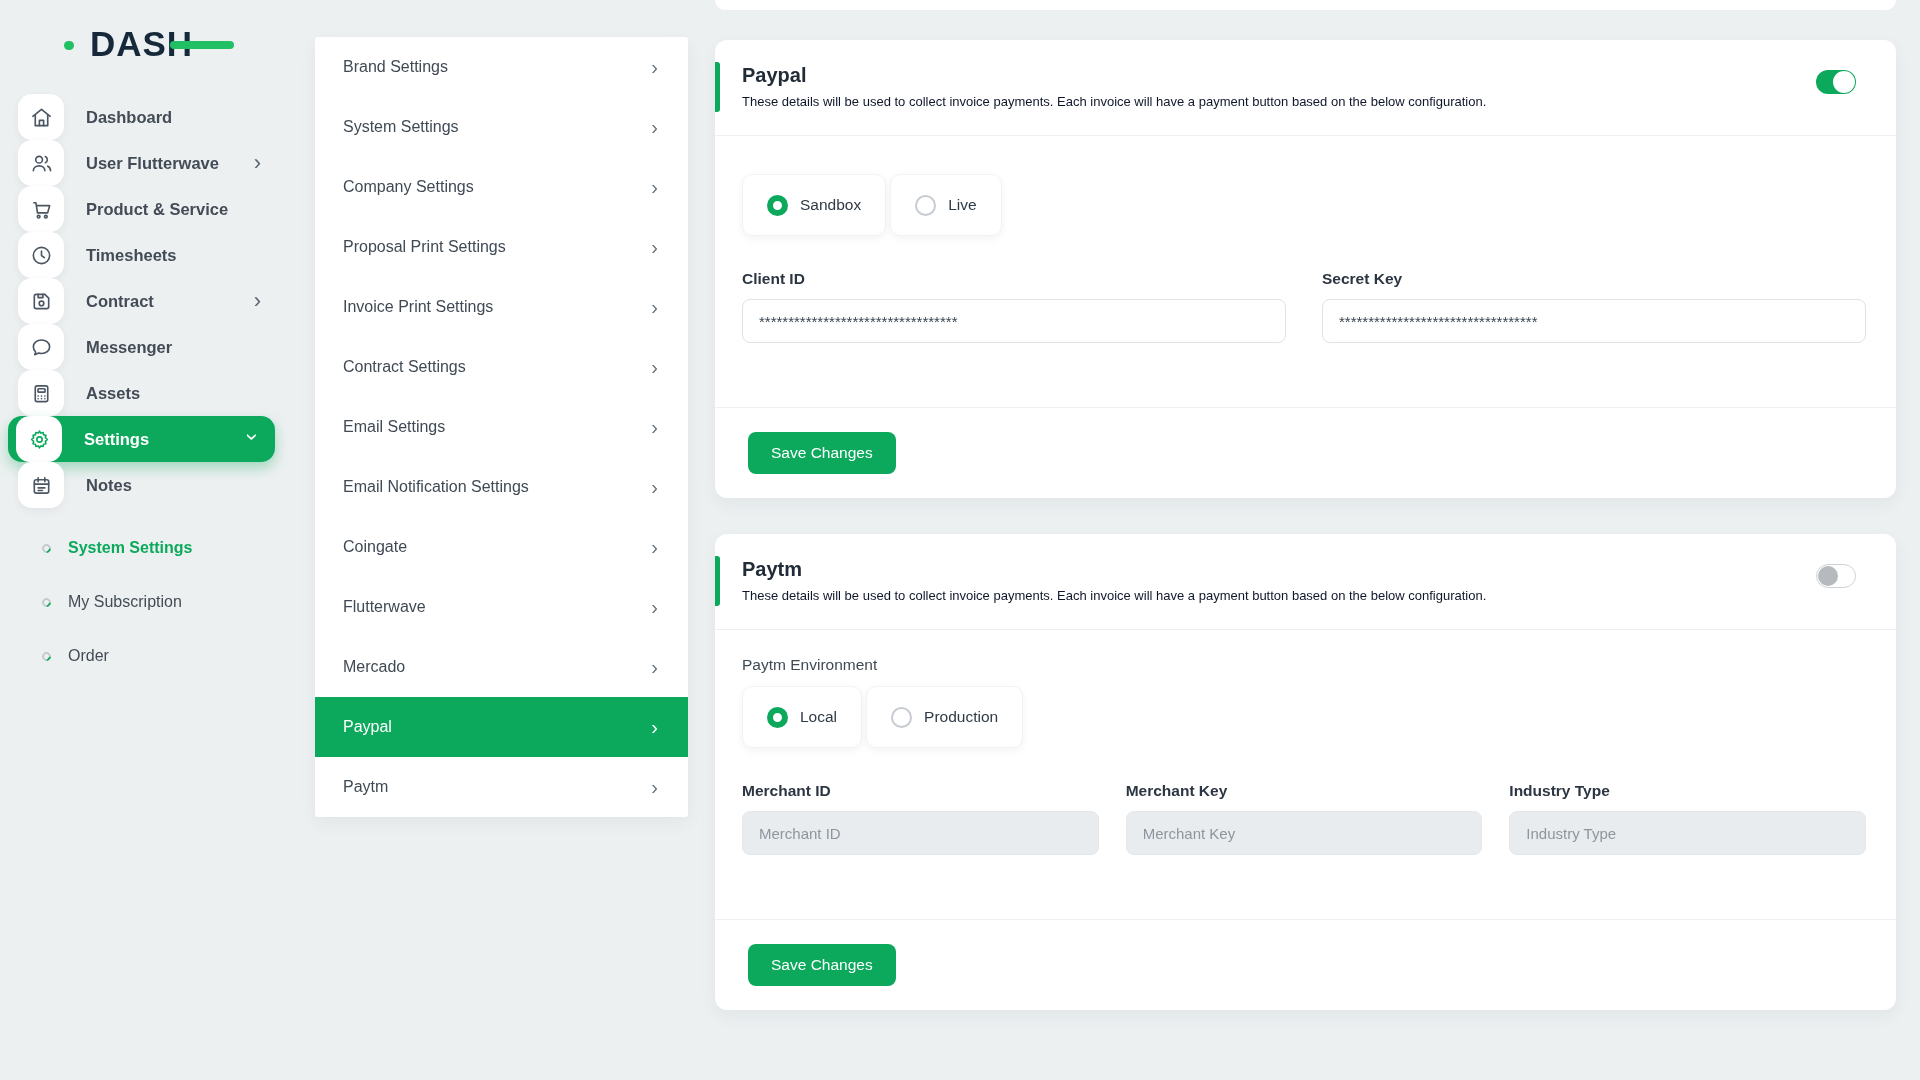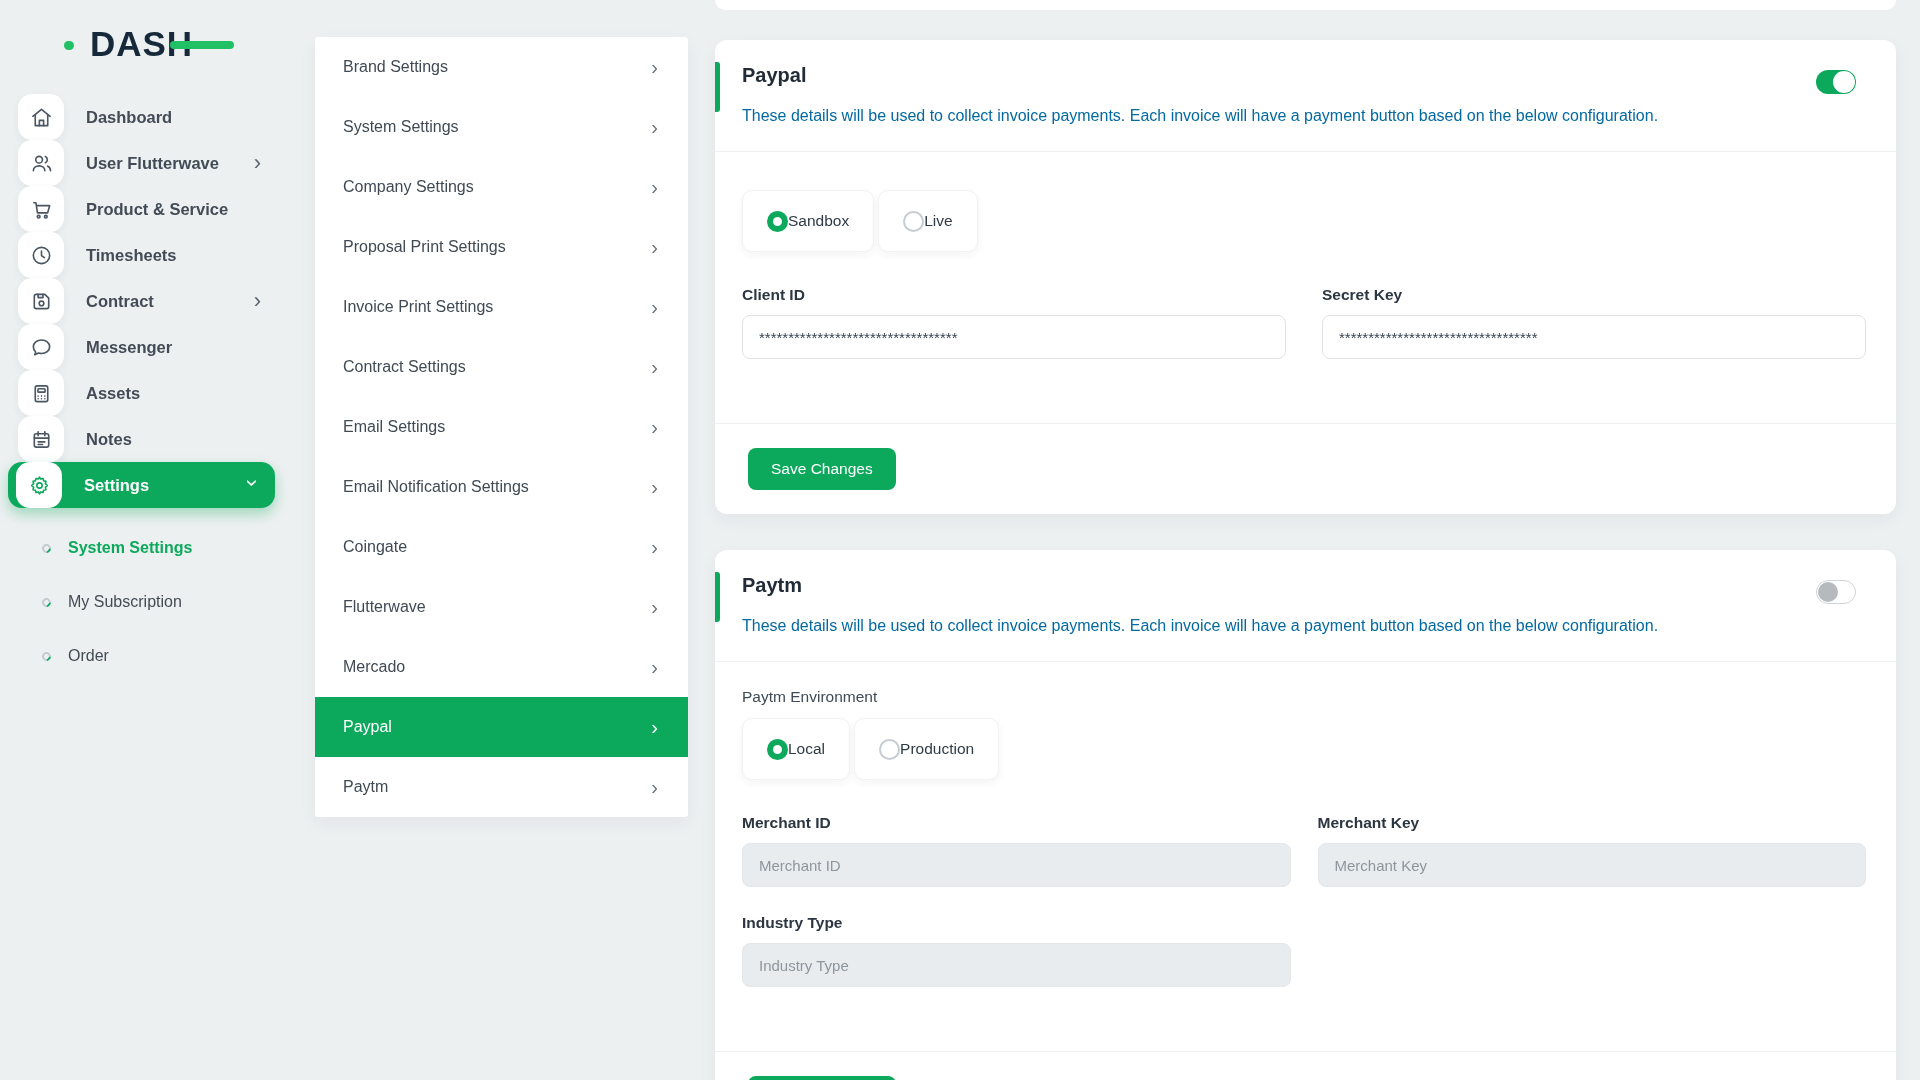--- a/index.html
+++ b/index.html
@@ -47,39 +47,39 @@
 
   
   .main { width:1181px; flex:0 0 1181px; margin-left:27px; }
   .stub-card { height:10px; background:#ffffff; border-radius:0 0 12px 12px; }
   .card { background:#ffffff; border-radius:12px; box-shadow:0 6px 18px rgba(30,45,60,.05); }
   .card.paypal { margin-top:30px; }
   .card.paytm { margin-top:36px; }
   .card-header { position:relative; padding:24px 40px 26px 27px; border-bottom:1px solid #eef1f3; }
   .accent { position:absolute; left:0; top:22px; width:5px; height:50px; background:#0ca95d; border-radius:0 3px 3px 0; }
   .card-title { font-size:20px; font-weight:700; color:#222c38; }
-  .card-desc { margin-top:20px; font-size:16px; color:#0369a1; }
+  .card-desc { margin-top:7px; font-size:13px; color:#0f172a; }
   .toggle { position:absolute; right:40px; top:30px; width:40px; height:24px; border-radius:13px; cursor:pointer; }
   .toggle.on { background:#0ca95d; }
   .toggle.on .knob { position:absolute; right:1px; top:1px; width:22px; height:22px; border-radius:50%; background:#ffffff; }
   .toggle.off { background:#ffffff; border:1px solid #cfd4d8; }
   .toggle.off .knob { position:absolute; left:1px; top:1px; width:20px; height:20px; border-radius:50%; background:#b6babe; }
 
   .card-body { padding:26px 30px 64px 27px; border-bottom:1px solid #eef1f3; }
   .group-label { font-size:15.5px; color:#3f4a54; }
   .mode-row { display:flex; gap:4px; margin-top:12px; }
-  .mode-card { display:flex; align-items:center; gap:0; background:#ffffff; border:1px solid #f0f2f4; border-radius:10px;
+  .mode-card { display:flex; align-items:center; gap:12px; background:#ffffff; border:1px solid #f0f2f4; border-radius:10px;
                padding:0 24px; height:62px; box-shadow:0 3px 8px rgba(30,45,60,.05); cursor:pointer; }
   .radio { width:21px; height:21px; border-radius:50%; background:#ffffff; border:2px solid #c6ccd2; flex:0 0 21px; }
   .radio.checked { border:6px solid #0ca95d; }
   .mode-label { font-size:15.5px; font-weight:500; color:#2f3a45; }
 
   .fields { display:grid; margin-top:34px; }
   .fields.two { grid-template-columns:1fr 1fr; gap:36px; }
-  .fields.three { grid-template-columns:1fr 1fr; gap:27px; }
+  .fields.three { grid-template-columns:1fr 1fr 1fr; gap:27px; }
   .field-label { font-size:15.5px; font-weight:700; color:#2c3642; }
   .field input { margin-top:11px; width:100%; height:44px; border:1px solid #dfe3e6; border-radius:8px; background:#ffffff;
                  padding:0 16px; font-size:15px; color:#3a4550; font-family:inherit; outline:none; }
   .field input.disabled { background:#e9ecef; border-color:#e3e7ea; color:#8d969e; }
   .field input::placeholder { color:#8d969e; }
 
   .card-footer { padding:24px 33px; display:flex; justify-content:flex-start; }
   .save-btn { height:42px; padding:0 23px; background:#0ca95d; color:#ffffff; border:none; border-radius:8px;
               font-size:15.5px; font-family:inherit; cursor:pointer; }
 </style>
@@ -168,39 +168,39 @@
         <span class="icon-box">
           <svg class="ic" viewBox="0 0 24 24">
               <rect x="5.5" y="4" width="13" height="16.5" rx="2"></rect>
               <rect x="8.3" y="7" width="7.4" height="3.6" rx="0.8"></rect>
               <path d="M8.5 14.7h.01M12 14.7h.01M15.5 14.7h.01M8.5 17.5h.01M12 17.5h.01M15.5 17.5h.01"></path>
             </svg>
         </span>
         <span class="nav-label">Assets</span>
       </div>
 
+      <div class="nav-item active">
+        <span class="icon-box">
+          <svg class="ic" viewBox="0 0 24 24">
+              <circle cx="12" cy="12" r="2.8"></circle>
+              <path d="M12 3.2l1.3 2.1 2.4-.6 .6 2.4 2.4.6-.6 2.4 2.1 1.9-2.1 1.9.6 2.4-2.4.6-.6 2.4-2.4-.6L12 20.8l-1.3-2.1-2.4.6-.6-2.4-2.4-.6.6-2.4L3.8 12l2.1-1.9-.6-2.4 2.4-.6.6-2.4 2.4.6z"></path>
+            </svg>
+        </span>
+        <span class="nav-label">Settings</span>
+        <span class="nav-chevron">›</span>
+      </div>
+
       <div class="nav-item">
         <span class="icon-box">
           <svg class="ic" viewBox="0 0 24 24">
               <rect x="4.5" y="6" width="15" height="14" rx="2"></rect>
               <path d="M8.5 4v4M15.5 4v4M4.5 10.5h15M8.5 14.5h7M8.5 17.2h4.5"></path>
             </svg>
         </span>
         <span class="nav-label">Notes</span>
-      </div>
-
-      <div class="nav-item active">
-        <span class="icon-box">
-          <svg class="ic" viewBox="0 0 24 24">
-              <circle cx="12" cy="12" r="2.8"></circle>
-              <path d="M12 3.2l1.3 2.1 2.4-.6 .6 2.4 2.4.6-.6 2.4 2.1 1.9-2.1 1.9.6 2.4-2.4.6-.6 2.4-2.4-.6L12 20.8l-1.3-2.1-2.4.6-.6-2.4-2.4-.6.6-2.4L3.8 12l2.1-1.9-.6-2.4 2.4-.6.6-2.4 2.4.6z"></path>
-            </svg>
-        </span>
-        <span class="nav-label">Settings</span>
-        <span class="nav-chevron">›</span>
       </div>
     </nav>
 
     <div class="subnav">
       <div class="subnav-item active">
         <span class="bullet"></span>
         <span class="subnav-label">System Settings</span>
       </div>
       <div class="subnav-item">
         <span class="bullet"></span>

